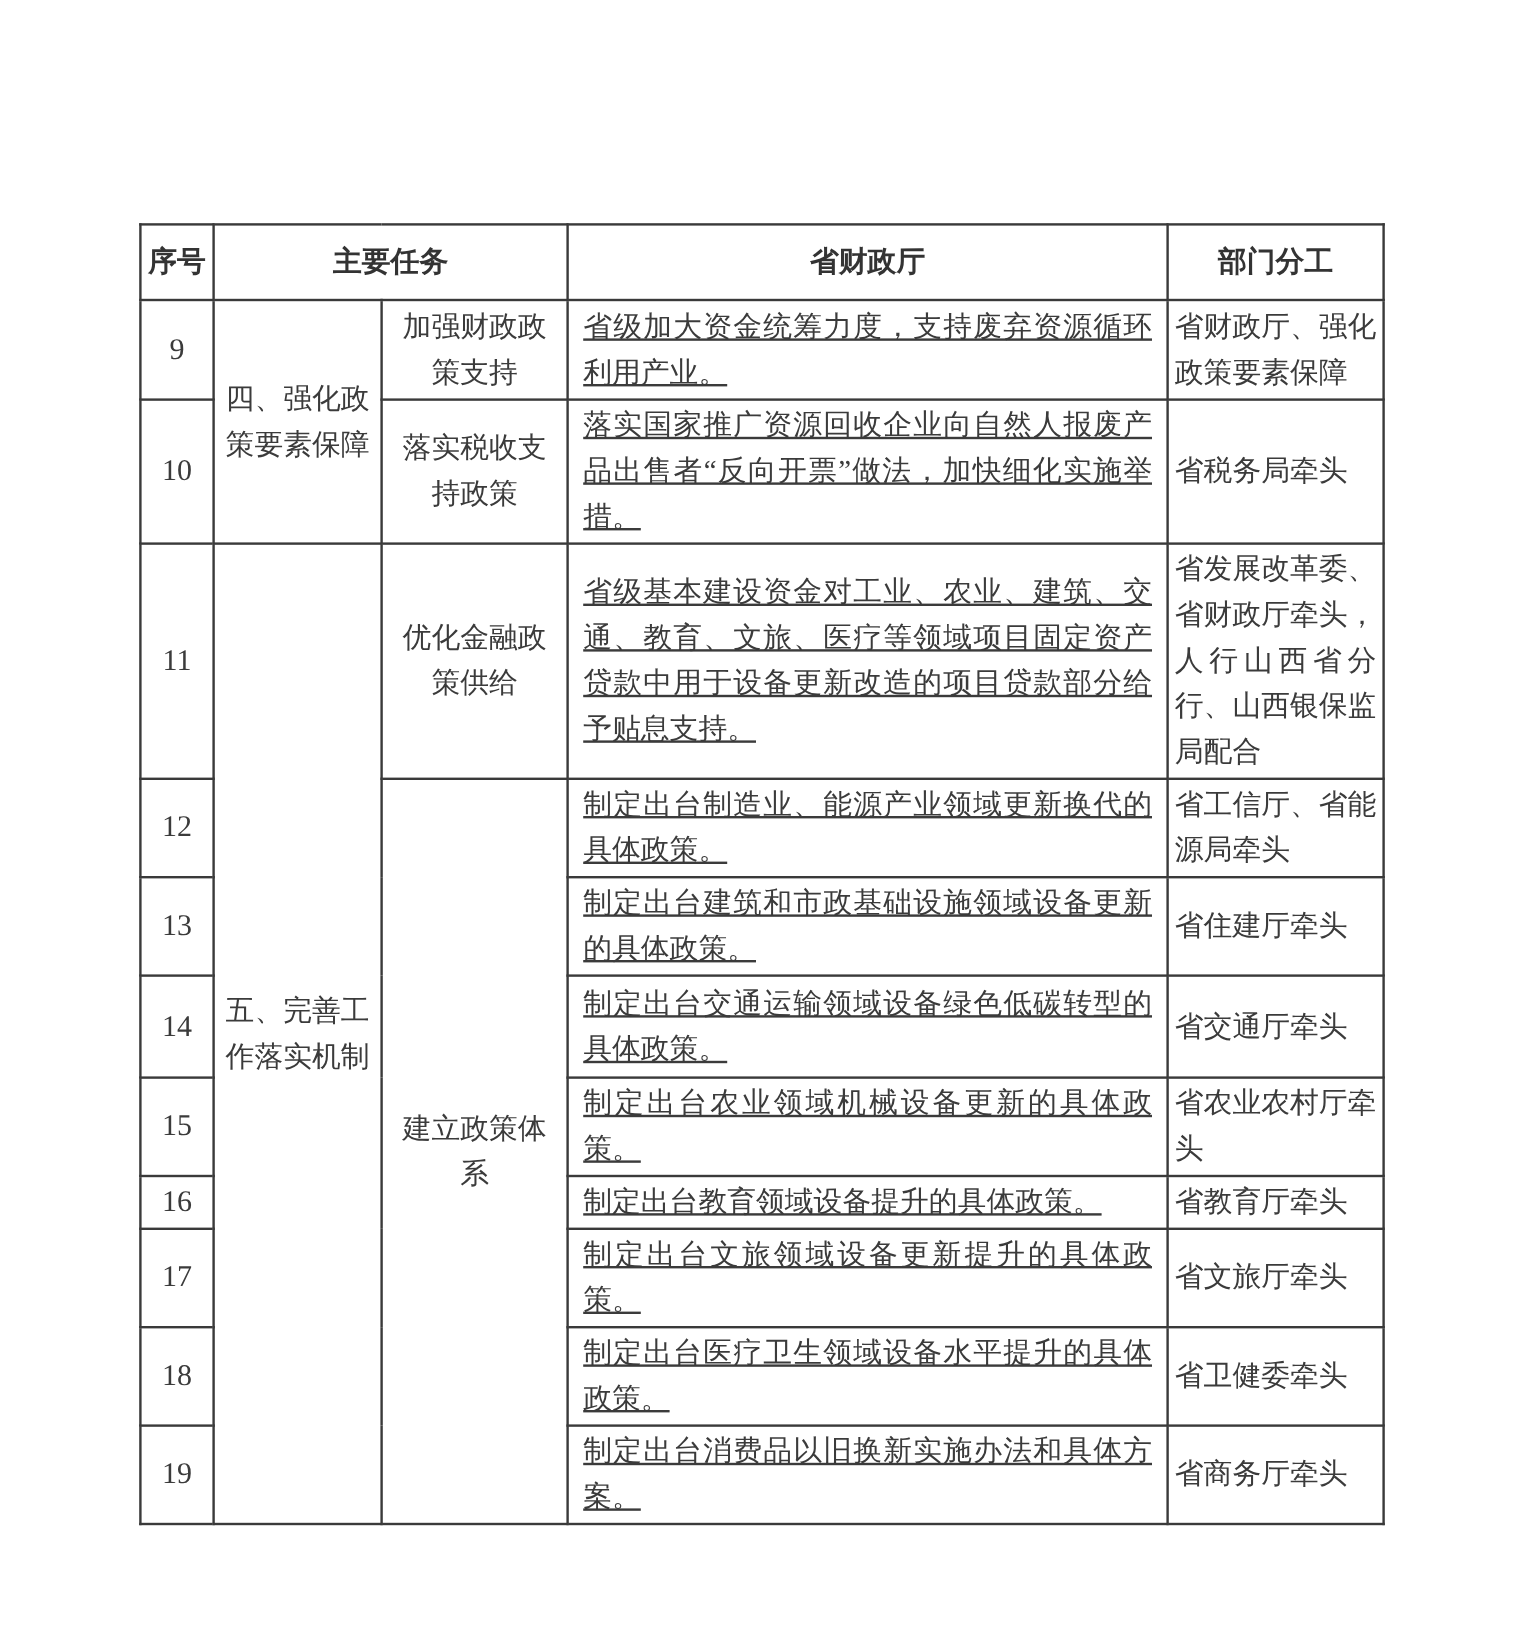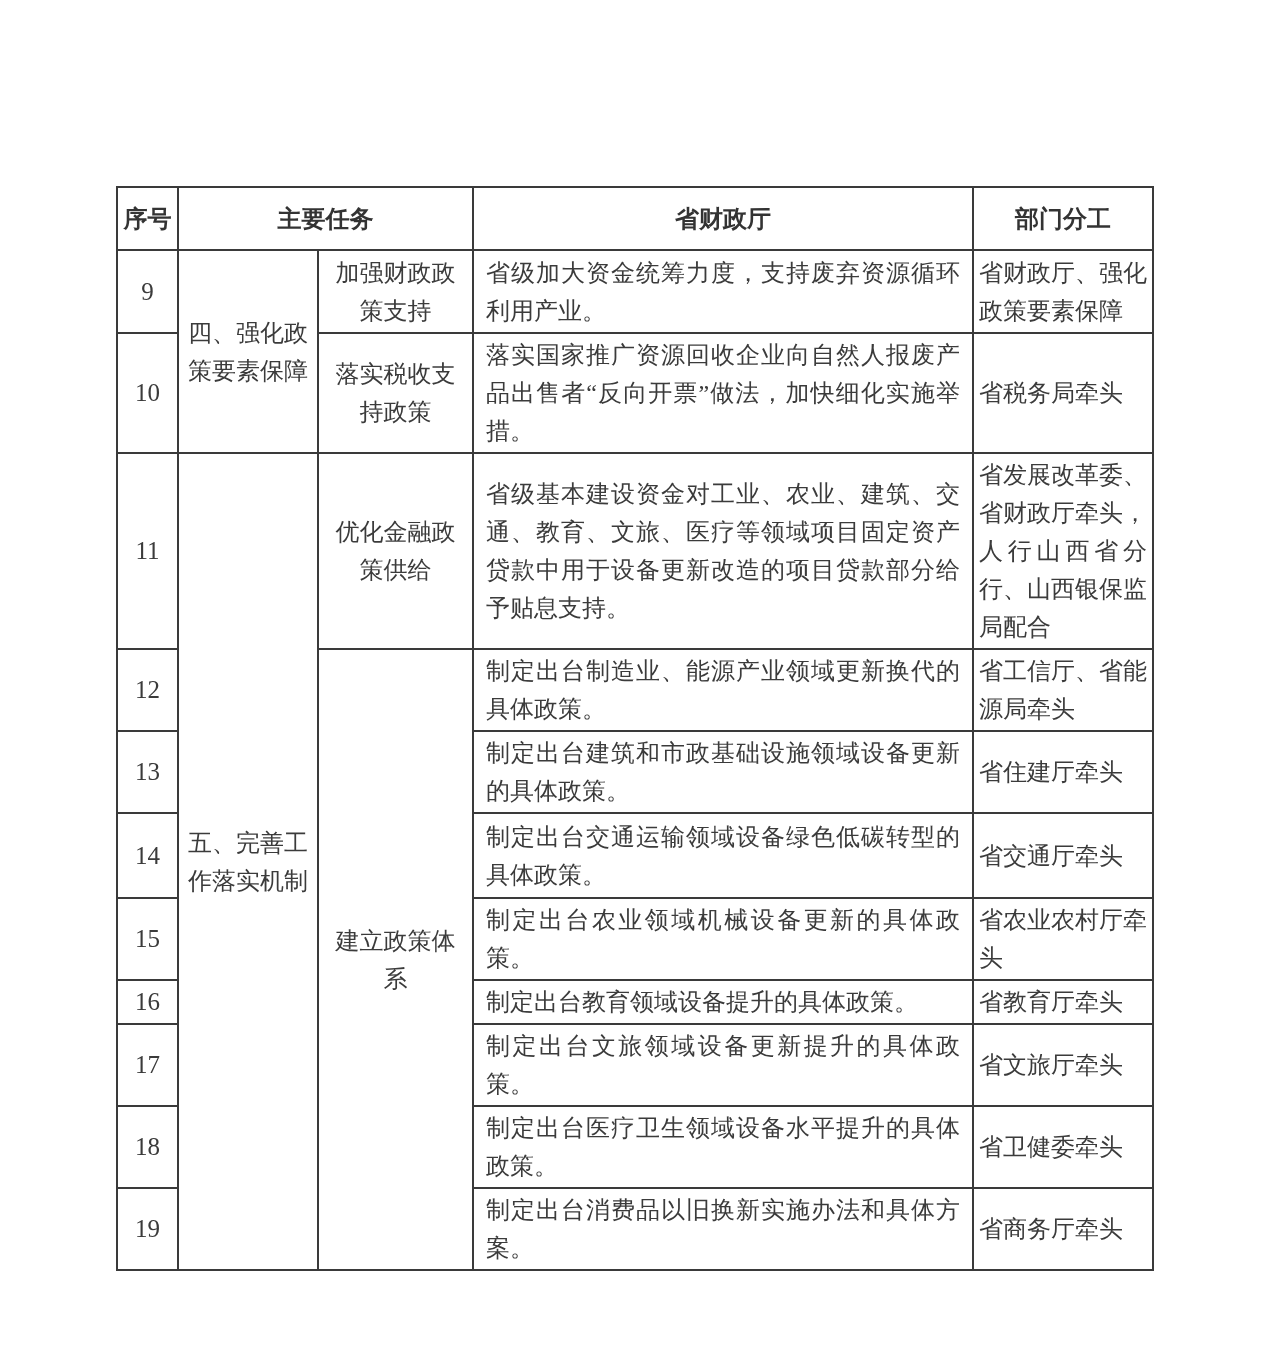--- a/index.html
+++ b/index.html
@@ -52,20 +52,21 @@
     font-size: 25px;
   }
   td.group,
   td.task {
     text-align: center;
     padding: 2px 7px;
   }
   td.measure {
     text-align: justify;
     padding: 2px 12px;
+    text-decoration: underline;
   }
   td.dept {
     text-align: justify;
     padding: 2px 5px;
   }
 </style>
 </head>
 <body>
 
 <div class="page">

